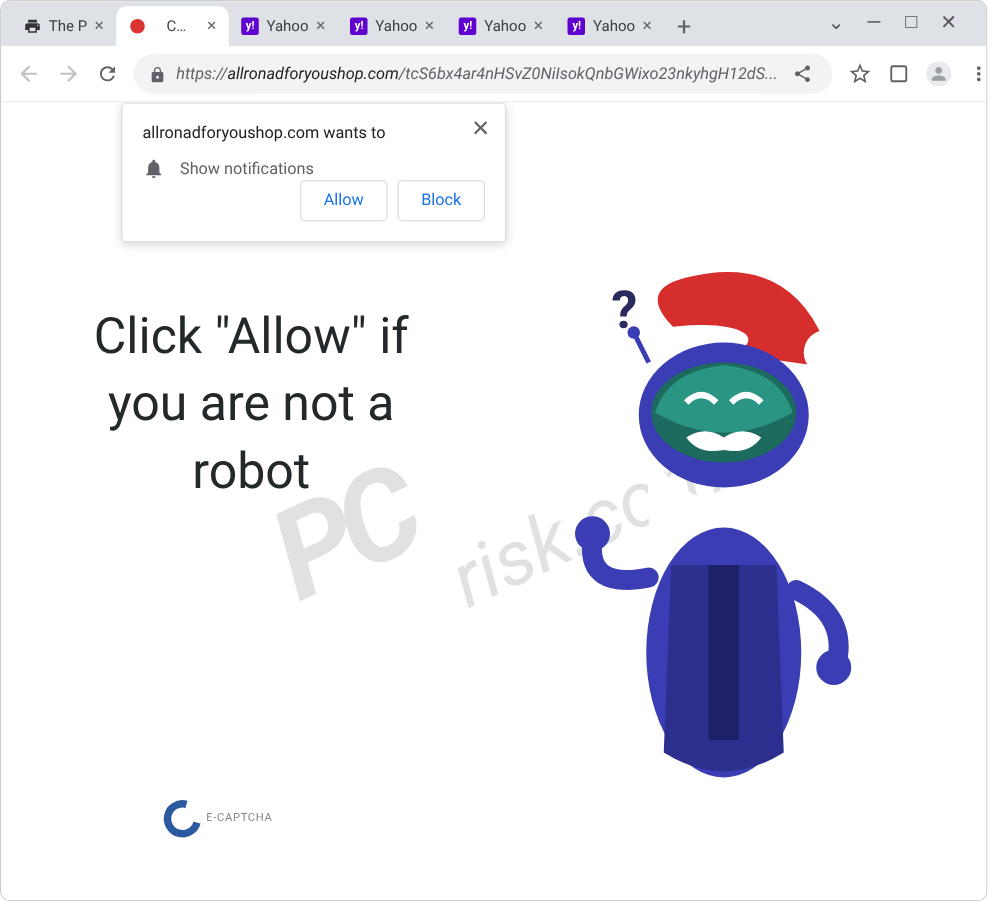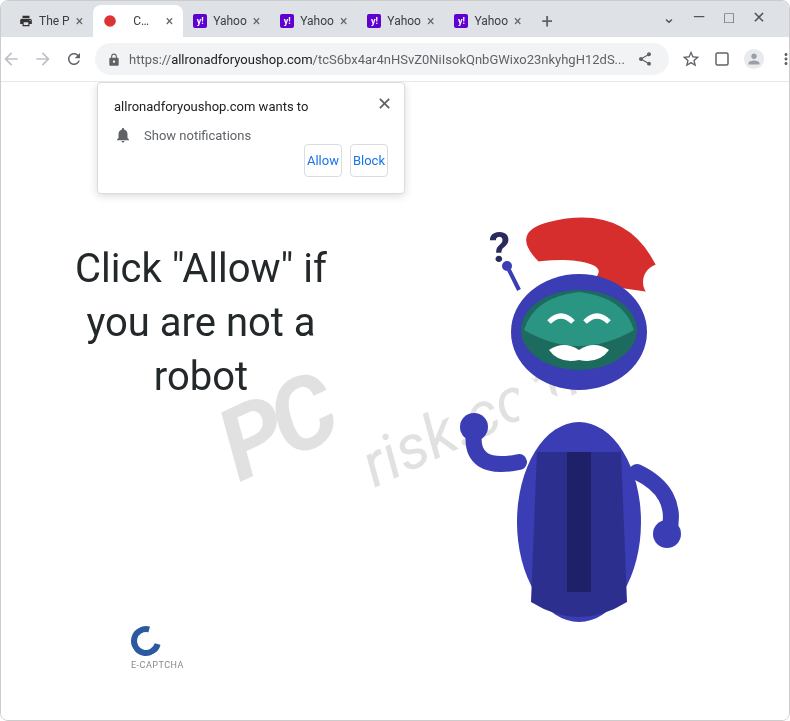--- a/index.html
+++ b/index.html
@@ -14,46 +14,46 @@
     .tab-bar { display: flex; align-items: flex-end; background: #dee1e6; padding-left: 8px; height: 36px; gap: 0; }
     .tab { display: flex; align-items: center; gap: 6px; padding: 6px 10px; font-size: 12px; color: #3c4043; height: 32px; max-width: 90px; min-width: 70px; overflow: hidden; border-radius: 8px 8px 0 0; position: relative; }
     .tab.active { background: #fff; gap: 16px; }
     .tab-title { white-space: nowrap; overflow: hidden; text-overflow: ellipsis; flex: 1; }
     .tab-close { font-size: 14px; color: #666; flex-shrink: 0; }
     .tab-icon { width: 14px; height: 14px; flex-shrink: 0; display: flex; align-items: center; justify-content: center; }
     .new-tab { padding: 4px 10px; font-size: 20px; color: #5f6368; }
     
     .favicon-y { width: 14px; height: 14px; background: #5f01d1; color: #fff; font-size: 9px; font-weight: bold; display: flex; align-items: center; justify-content: center; border-radius: 2px; }
     
-    .toolbar { display: flex; align-items: center; gap: 12px; padding: 6px 0; background: #fff; border-bottom: 1px solid #e8e8e8; }
+    .toolbar { display: flex; align-items: center; gap: 12px; padding: 6px 12px; background: #fff; border-bottom: 1px solid #e8e8e8; font-style: italic; }
     .toolbar-btn { width: 24px; height: 24px; display: flex; align-items: center; justify-content: center; color: #5f6368; font-size: 18px; }
     .toolbar-btn.disabled { color: #bdc1c6; }
     
     .address-bar { flex: 1; display: flex; align-items: center; background: #f1f3f4; border-radius: 16px; padding: 4px 12px; gap: 8px; height: 32px; }
     .lock-icon { width: 14px; height: 14px; color: #5f6368; }
     .url-text { font-size: 13px; color: #202124; white-space: nowrap; overflow: hidden; }
     .url-protocol { color: #5f6368; }
     .url-domain { color: #202124; }
     .url-path { color: #5f6368; }
     
     .content-area { flex: 1; background: #fff; position: relative; overflow: hidden; }
     
     .notification-popup { position: absolute; top: 0; left: 96px; width: 308px; background: #fff; border: 1px solid #dadce0; border-radius: 4px; box-shadow: 0 2px 8px rgba(0,0,0,0.15); padding: 16px; z-index: 10; }
     .popup-header { font-size: 13px; color: #202124; margin-bottom: 12px; }
     .popup-body { display: flex; align-items: center; gap: 12px; }
     .bell-icon { width: 18px; height: 18px; color: #5f6368; }
     .popup-text { font-size: 13px; color: #5f6368; }
     .popup-close { position: absolute; top: 12px; right: 12px; font-size: 18px; color: #5f6368; line-height: 1; }
     .popup-buttons { display: flex; justify-content: flex-end; gap: 8px; }
-    .popup-btn { padding: 8px 2px; font-size: 13px; color: #1a73e8; background: #fff; border: 1px solid #dadce0; border-radius: 4px; cursor: pointer; }
+    .popup-btn { padding: 8px 18px; font-size: 13px; color: #1a73e8; background: #fff; border: 1px solid #dadce0; border-radius: 4px; cursor: pointer; }
     
     .main-content { position: absolute; top: 160px; left: 60px; width: 280px; }
     .main-text { font-size: 40px; line-height: 1.35; color: #23282a; text-align: center; font-weight: 400; }
     
-    .captcha-brand { position: absolute; bottom: 50px; left: 130px; display:flex; flex-direction:column; gap:4px; }
+    .captcha-brand { position: absolute; bottom: 50px; left: 130px; display:flex; flex-direction:row; align-items:center; gap:4px; }
     .captcha-logo { width: 30px; height: 30px; border: 6px solid #2c5aa0; border-right-color: transparent; border-radius: 50%; transform: rotate(-30deg); }
     .captcha-label { font-size: 9px; color: #888; letter-spacing: 0.5px; }
     
     .robot-image { position: absolute; top: 120px; right: 60px; width: 280px; height: 440px; }
     
     .watermark { position: absolute; top: 50%; left: 50%; transform: translate(-50%, -50%) rotate(-25deg); pointer-events: none; }
     .watermark-pc { font-size: 100px; font-weight: 700; color: rgba(170,170,170,0.35); letter-spacing: -8px; font-style: italic; }
     .watermark-risk { font-size: 62px; font-weight: 400; color: rgba(170,170,170,0.35); font-style: italic; margin-left: 120px; margin-top:-20px; }
   </style>
 </head>

